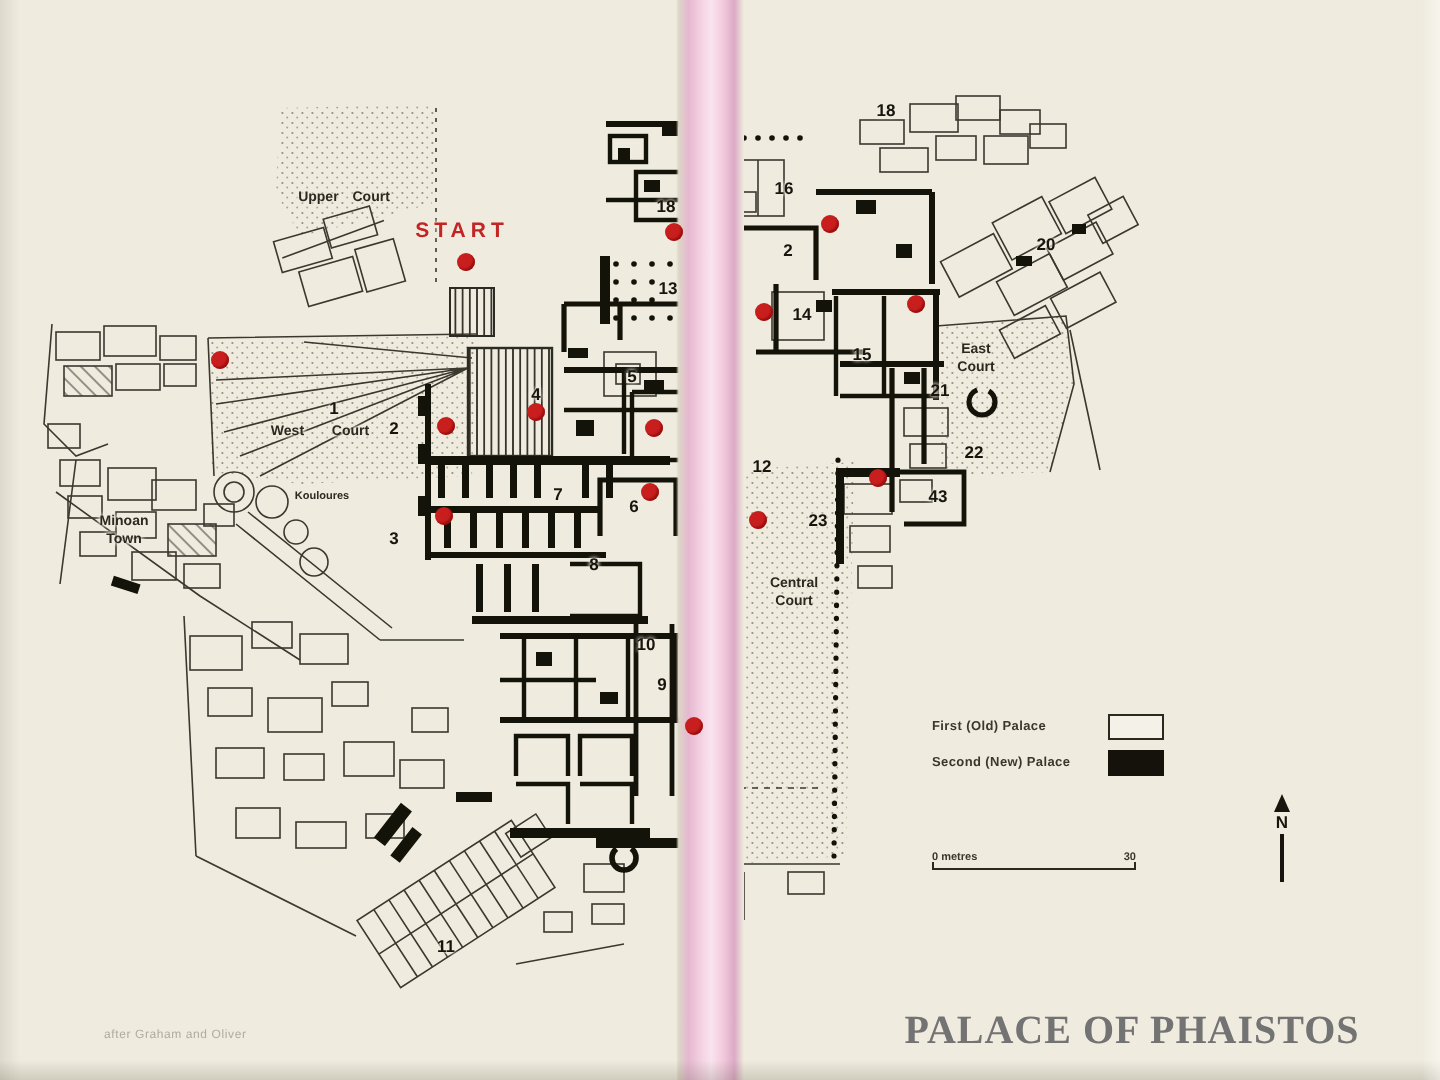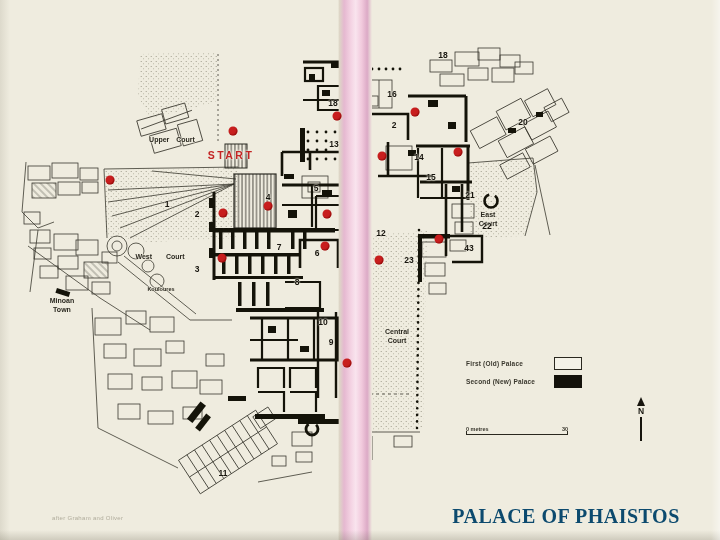--- a/index.html
+++ b/index.html
@@ -10,21 +10,21 @@
     background:linear-gradient(90deg, rgba(221,216,200,0) 0%, #ddd6c6 4%, #e5b8d0 18%, #f4d3e3 38%, #f9e4ee 52%, #f1c9dc 70%, #dcaac6 86%, #efecdf 100%);}
   .shade-bottom{position:absolute;left:0;bottom:0;width:720px;height:10px;z-index:4;pointer-events:none;
     background:linear-gradient(to top, rgba(95,90,72,.22), rgba(95,90,72,0));}
   .shade-left{position:absolute;left:0;top:0;width:10px;height:540px;z-index:4;pointer-events:none;
     background:linear-gradient(to right, rgba(110,104,85,.14), rgba(110,104,85,0));}
   .shade-right{position:absolute;right:0;top:0;width:9px;height:540px;z-index:4;pointer-events:none;
     background:linear-gradient(to left, rgba(255,255,255,.45), rgba(255,255,255,0));}
   #overlay{position:absolute;left:0;top:0;width:720px;height:540px;z-index:3;}
   .maplabel{position:absolute;transform:translate(-50%,-50%);text-align:center;font-weight:bold;
     color:#2b2920;line-height:1.25;word-spacing:5px;white-space:pre;
-    text-shadow:0 0 2px #efecdf,0 0 2px #efecdf,0 0 3px #efecdf;margin-top:40px;}
+    text-shadow:0 0 2px #efecdf,0 0 2px #efecdf,0 0 3px #efecdf;}
   .maplabel.start{color:#c32424;letter-spacing:2.5px;word-spacing:0;font-size:10.5px;}
   .num{position:absolute;transform:translate(-50%,-50%);font-weight:bold;font-size:8.5px;color:#17150e;
     text-shadow:0 0 2px #efecdf,0 0 2px #efecdf;}
   .dot{position:absolute;width:9px;height:9px;border-radius:50%;background:#c81e1e;
     transform:translate(-50%,-50%);box-shadow:inset -1px -1px 1px rgba(120,0,0,.55);}
   .legend{position:absolute;left:466px;top:357px;}
   .lrow{display:flex;align-items:center;margin-bottom:5px;height:13px;}
   .ltext{display:inline-block;width:82px;font-size:6.5px;font-weight:bold;color:#3a382e;letter-spacing:.2px;}
   .swatch{display:inline-block;width:26px;height:11px;margin-left:6px;}
   .swatch.open{border:1.2px solid #2a281f;background:#f4f2e8;}
@@ -32,21 +32,21 @@
   .scalebar{position:absolute;left:466px;top:426px;width:102px;}
   .s-labels{display:flex;justify-content:space-between;font-size:5.5px;font-weight:bold;color:#3a382e;margin-bottom:2px;}
   .s-line{height:0;border-top:1.6px solid #2a281f;position:relative;}
   .s-line:before,.s-line:after{content:"";position:absolute;top:-4px;width:1px;height:4px;background:#2a281f;}
   .s-line:before{left:0;} .s-line:after{right:0;}
   .compass{position:absolute;left:633px;top:397px;width:16px;display:flex;flex-direction:column;align-items:center;}
   .c-head{width:0;height:0;border-left:4px solid transparent;border-right:4px solid transparent;border-bottom:9px solid #17150e;}
   .c-label{font-size:8.5px;font-weight:bold;color:#17150e;line-height:1.1;margin:1px 0;}
   .c-tail{width:1.5px;height:24px;background:#17150e;}
   .title{position:absolute;left:566px;top:516px;transform:translate(-50%,-50%);
-    font-family:"Liberation Serif",serif;font-weight:bold;font-size:20px;letter-spacing:.5px;color:#0c4a6e;white-space:nowrap;}
+    font-family:"Liberation Serif",serif;font-weight:bold;font-size:20px;letter-spacing:.5px;color:#737373;white-space:nowrap;}
   .attr{position:absolute;left:52px;top:515px;font-size:6px;color:#b0ac9c;letter-spacing:.3px;}
 </style>
 </head>
 <body>
 
 <div class="spread">
 
   <svg id="plan" width="720" height="540" viewBox="0 0 720 540">
     <defs>
       <pattern id="stip" width="5" height="5" patternUnits="userSpaceOnUse">
@@ -322,21 +322,21 @@
       <div class="num" style="left: 268px; top: 197px;">4</div>
       <div class="num" style="left: 316px; top: 188px;">5</div>
       <div class="num" style="left: 317px; top: 253px;">6</div>
       <div class="num" style="left: 279px; top: 247px;">7</div>
       <div class="num" style="left: 297px; top: 282px;">8</div>
       <div class="num" style="left: 331px; top: 342px;">9</div>
       <div class="num" style="left: 323px; top: 322px;">10</div>
       <div class="num" style="left: 223px; top: 473px;">11</div>
       <div class="num" style="left: 381px; top: 233px;">12</div>
       <div class="num" style="left: 334px; top: 144px;">13</div>
-      <div class="num" style="left: 419px; top: 157px; text-align: center;">14</div>
+      <div class="num" style="left: 401px; top: 157px; text-align: center;">14</div>
       <div class="num" style="left: 431px; top: 177px; text-align: center;">15</div>
       <div class="num" style="left: 392px; top: 94px;">16</div>
       <div class="num" style="left: 394px; top: 125px;">2</div>
       <div class="num" style="left: 333px; top: 103px;">18</div>
       <div class="num" style="left: 443px; top: 55px;">18</div>
       <div class="num" style="left: 523px; top: 122px;">20</div>
       <div class="num" style="left: 470px; top: 195px;">21</div>
       <div class="num" style="left: 487px; top: 214px; margin-top: 12px;">22</div>
       <div class="num" style="left: 409px; top: 260px; text-align: center;">23</div>
       <div class="num" style="left: 469px; top: 248px;">43</div>

